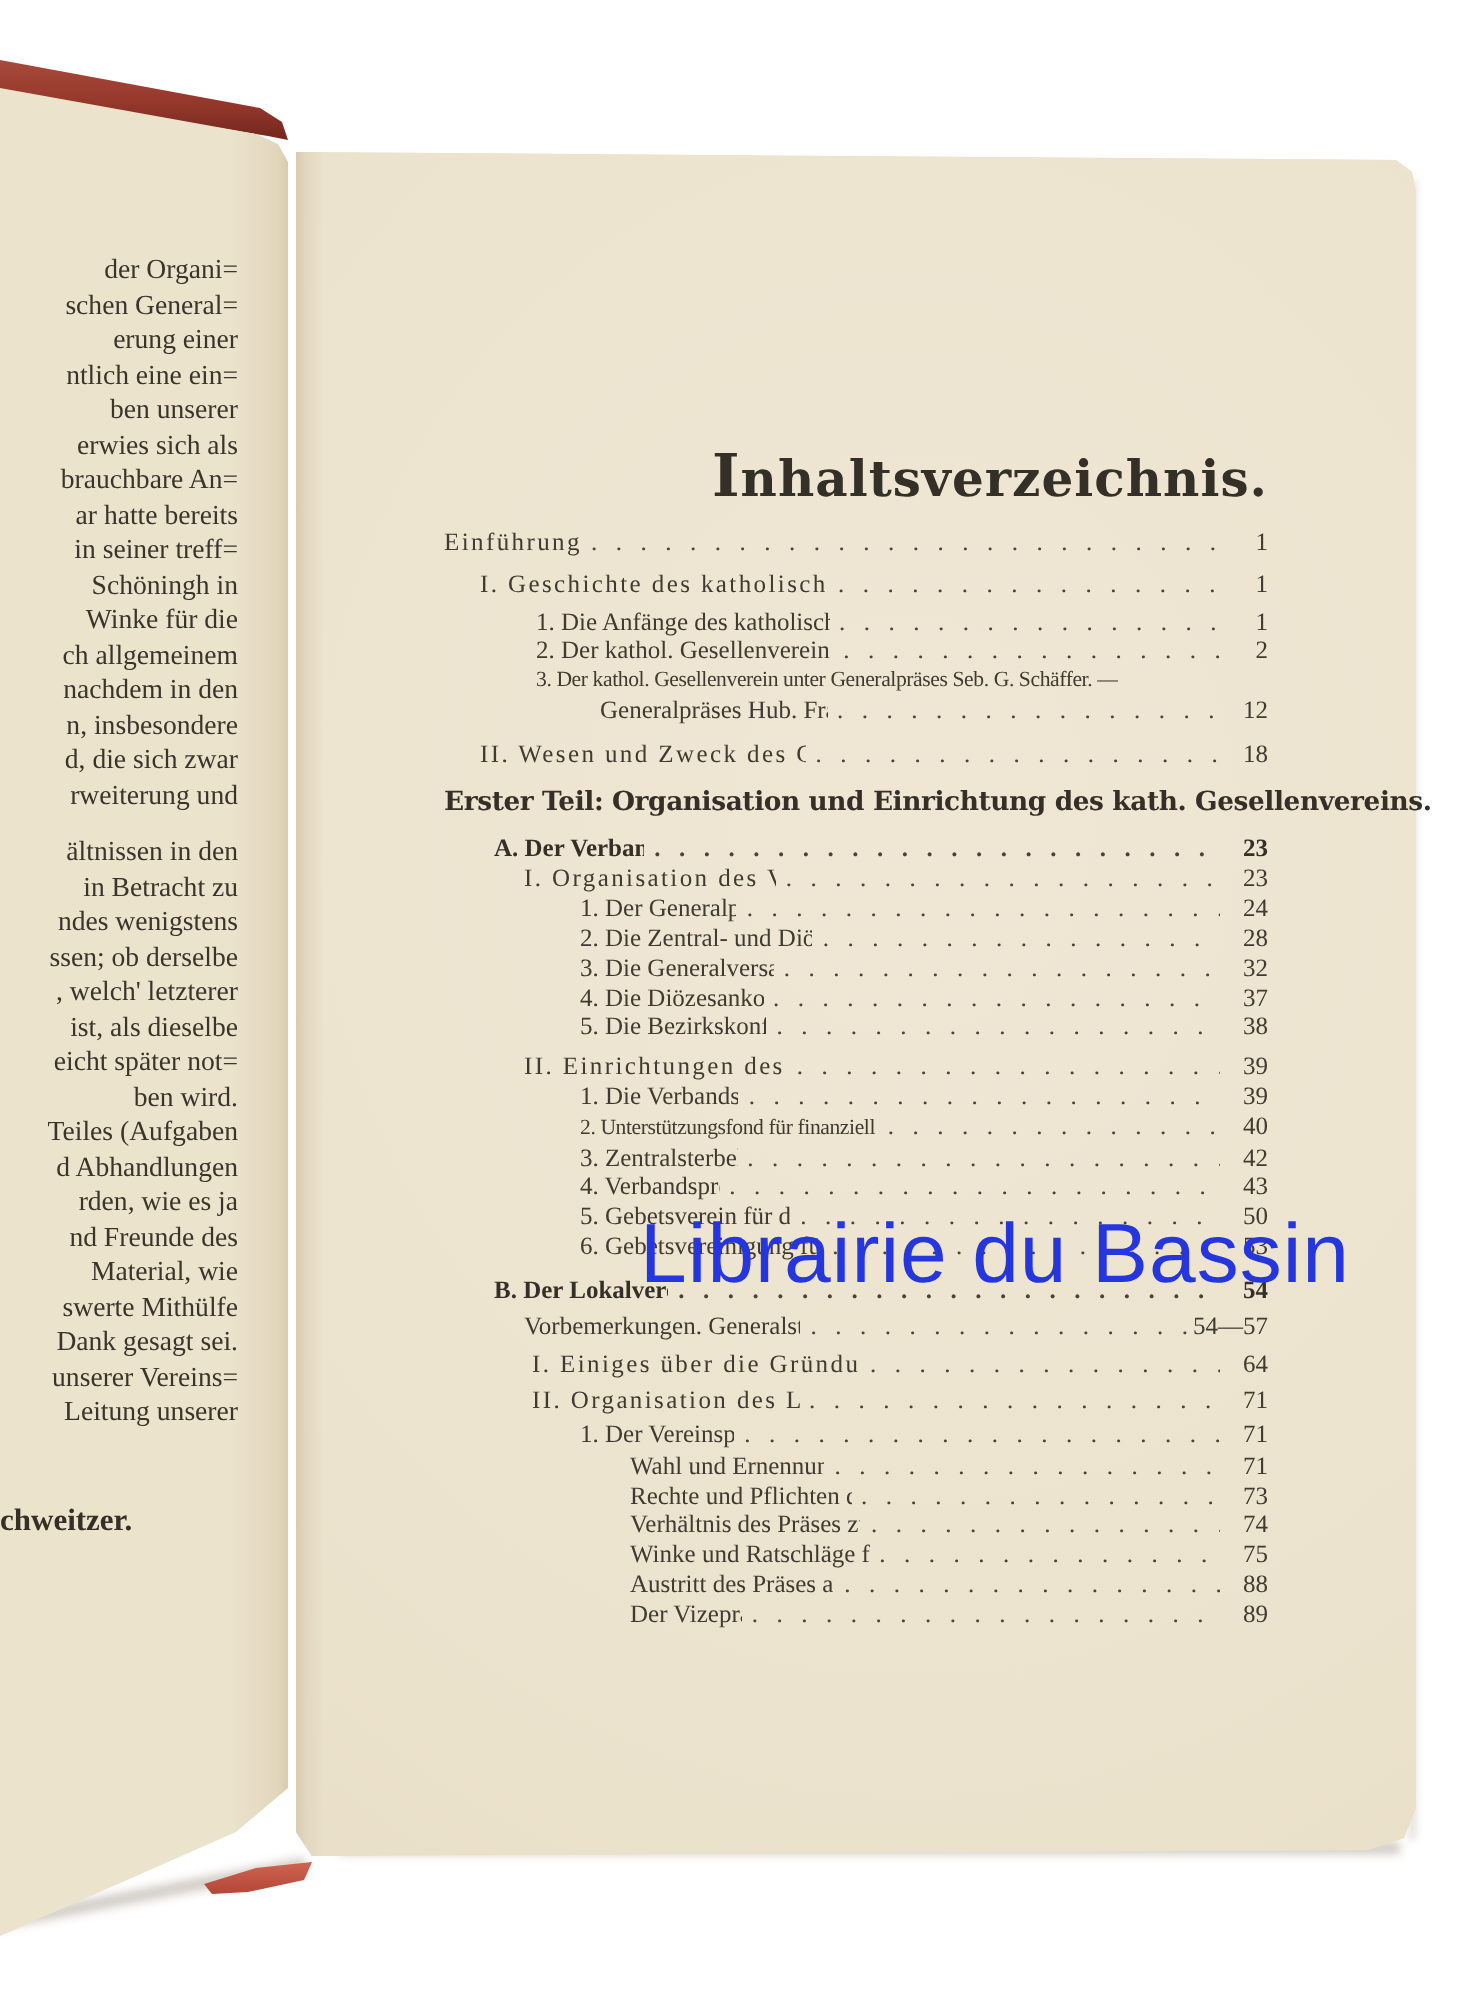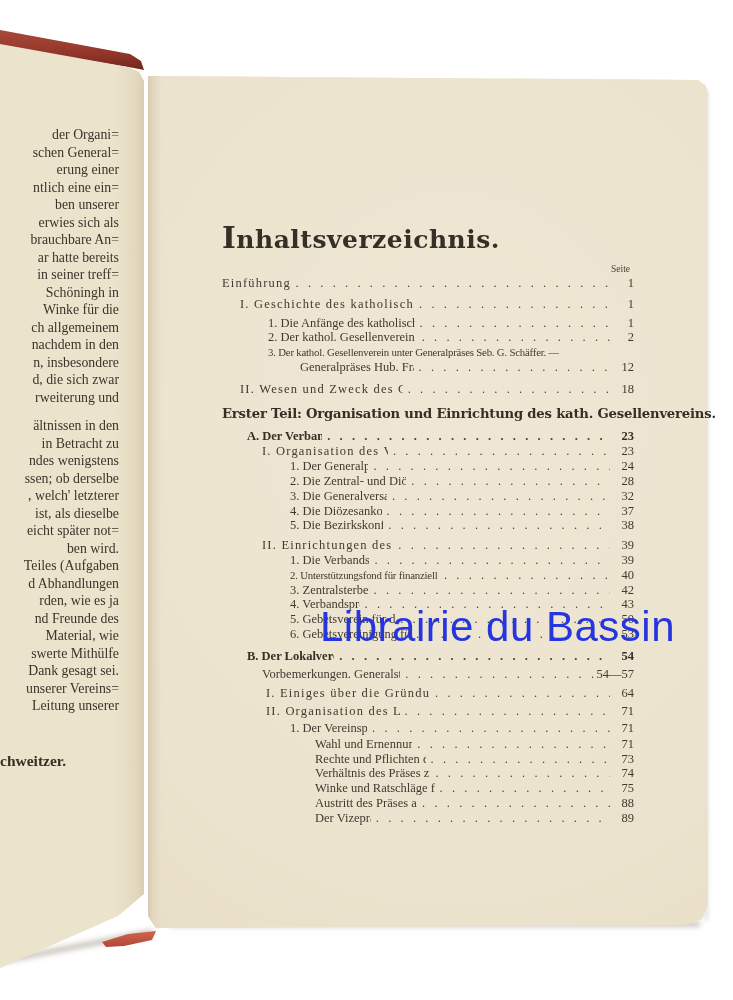--- a/index.html
+++ b/index.html
@@ -35,21 +35,21 @@
     background:
       radial-gradient(120% 90% at 55% 40%, #efe7d4 0%, #ece3ce 60%, #e6dcc3 100%),
       #ece3ce;
     background-blend-mode:normal;
     clip-path:polygon(2px 6px,552px 10px,560px 16px,562px 26px,562px 834px,556px 849px,538px 855px,10px 858px,2px 846px);}
   .right-page::before{content:"";position:absolute;left:0;top:0;bottom:0;width:16px;
     background:linear-gradient(90deg,#d2c5a8 0%,#e2d8c0 45%,rgba(236,227,206,0) 100%);}
 
   
   .toc{position:absolute;left:222px;top:220px;width:412px;z-index:5;color:#403a30;}
-  .toc-title{text-align:left;font-family:"DejaVu Serif", serif;font-weight:bold;
+  .toc-title{text-align:right;font-family:"DejaVu Serif", serif;font-weight:bold;
     font-size:25px;letter-spacing:.5px;color:#342f27;margin-bottom:9px;}
   .toc-title::first-letter{font-size:118%;}
   .seite{font-size:9.5px;text-align:right;padding-right:4px;color:#4a4438;margin-bottom:2px;}
 
   .row{display:flex;align-items:baseline;font-size:12.5px;line-height:14.8px;}
   .row .label{white-space:nowrap;flex:0 1 auto;overflow:hidden;}
   .row .dots{flex:1 1 auto;overflow:hidden;white-space:nowrap;min-width:6px;
     padding:0 3px 0 5px;letter-spacing:1px;color:#4a4438;}
   .row .dots::after{content:". \00a0 . \00a0 . \00a0 . \00a0 . \00a0 . \00a0 . \00a0 . \00a0 . \00a0 . \00a0 . \00a0 . \00a0 . \00a0 . \00a0 . \00a0 . \00a0 . \00a0 . \00a0 . \00a0 . \00a0 . \00a0 . \00a0 . \00a0 . \00a0 . \00a0 .";}
   .row .pg{flex:0 0 auto;min-width:24px;text-align:right;white-space:nowrap;}
@@ -122,21 +122,20 @@
       <div class="lline">Material, wie</div>
       <div class="lline">swerte Mithülfe</div>
       <div class="lline">Dank gesagt sei.</div>
       <div class="lline">unserer Vereins=</div>
       <div class="lline">Leitung unserer</div>
     </div>
   <div class="left-signature">chweitzer.</div>
 
   <div class="toc">
     <div class="toc-title">Inhaltsverzeichnis.</div>
-    <div class="seite">Seite</div>
     <div>
         <div class="row lv-top spaced">
           <span class="label">Einführung</span>
           <span class="dots"></span>
           <span class="pg">1</span>
         </div>
         <div class="row lv-roman1 spaced" style="margin-top: 6px;">
           <span class="label">I. Geschichte des katholischen Gesellenvereins</span>
           <span class="dots"></span>
           <span class="pg">1</span>

